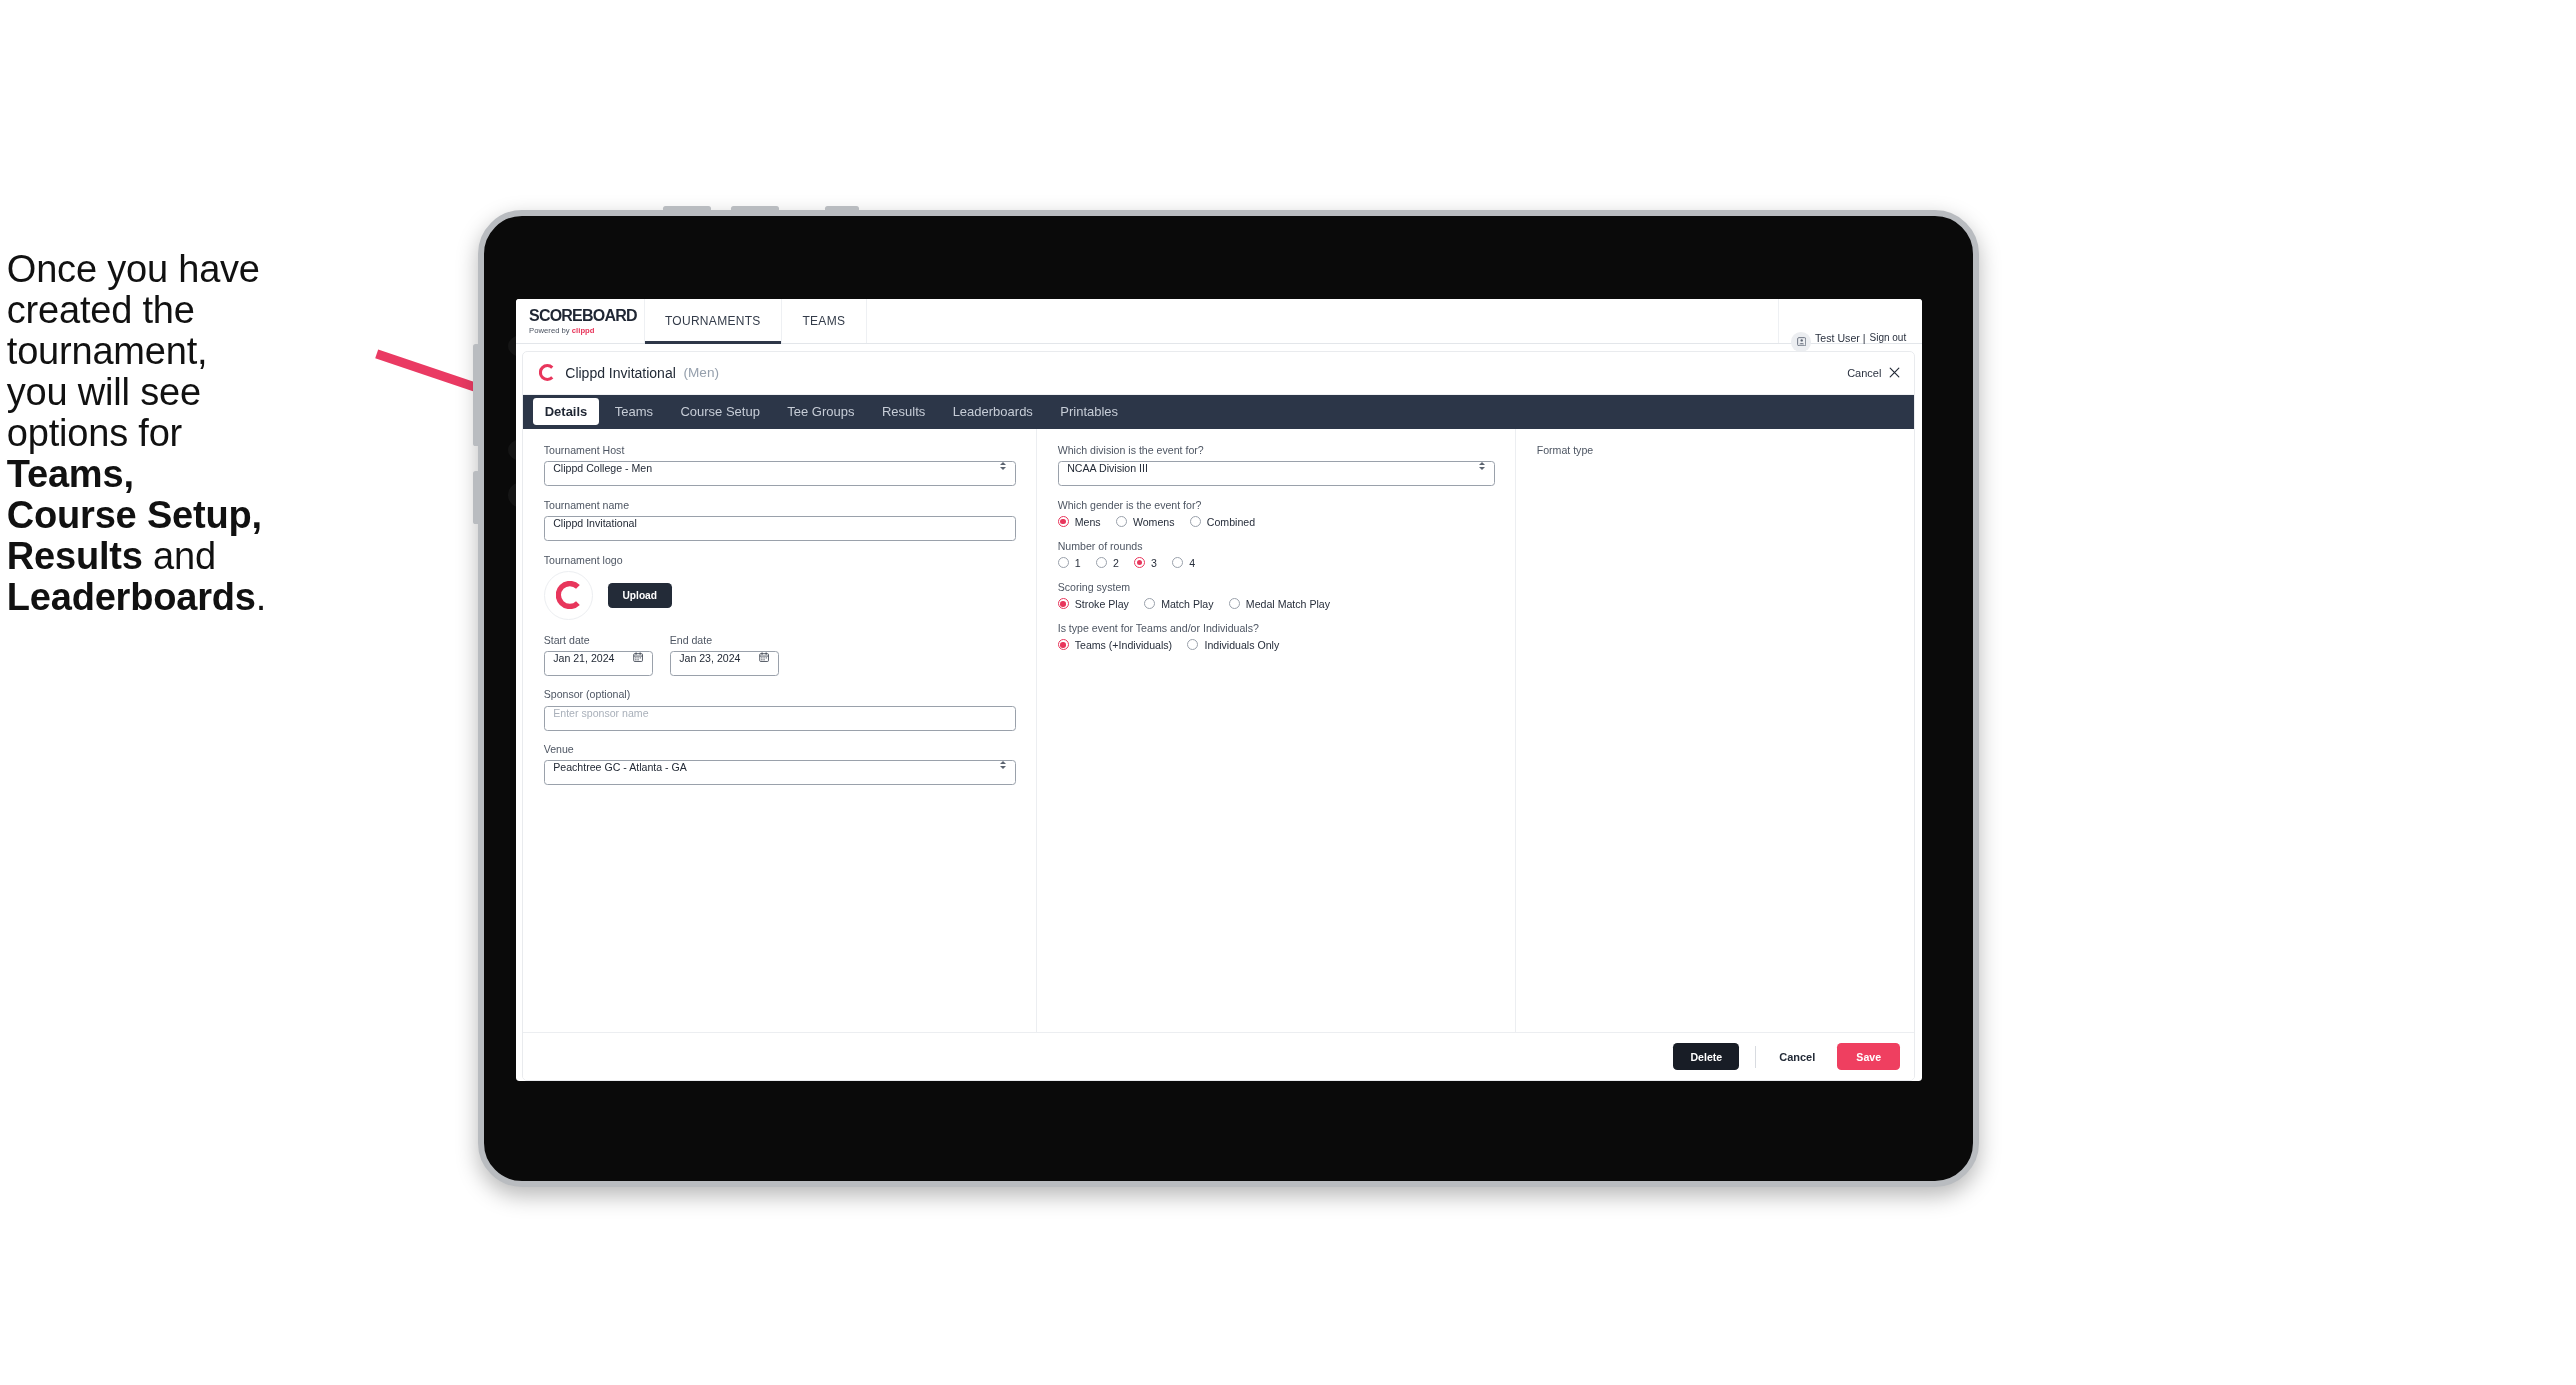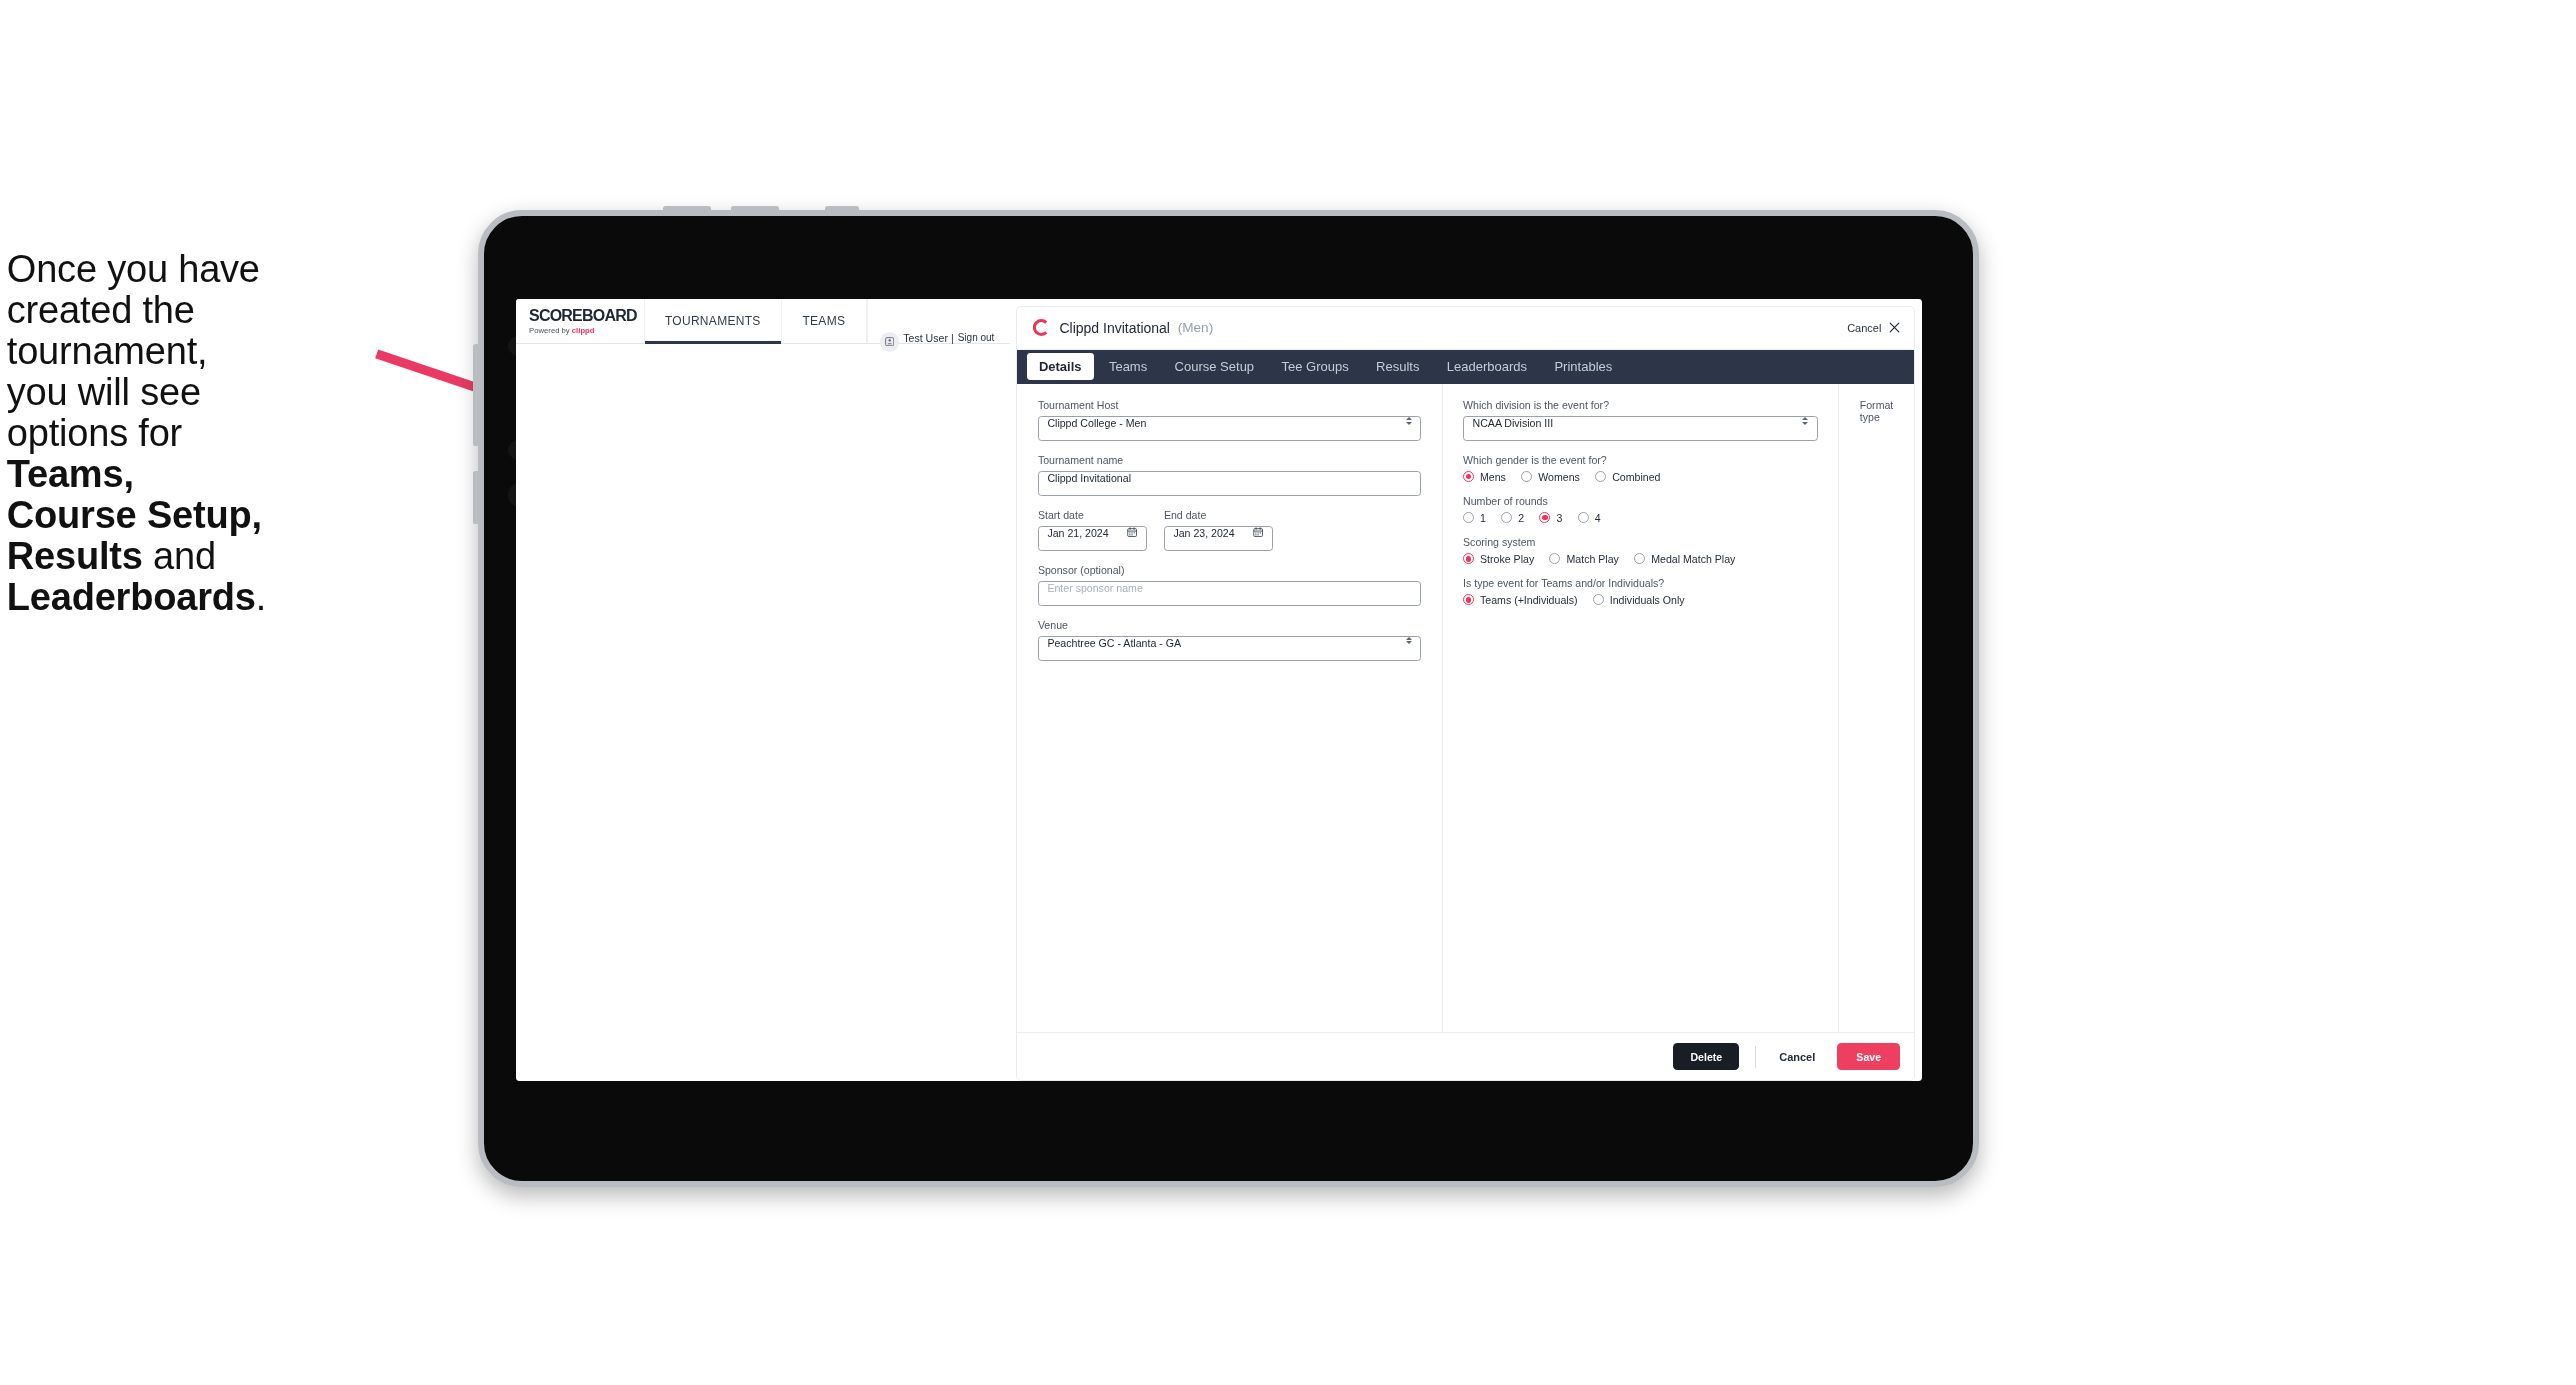--- a/index.html
+++ b/index.html
@@ -40,21 +40,21 @@
   #btn-left2  { left:-11px; top:255px; width:6.8px; height:53px; }
 
   
   .dock-dot { position:absolute; left:24px; border-radius:50%; background:#151515; }
 
   
   #screen {
     position:absolute; left:31.5px; top:83px;
     width: 1406px; height: 782px;
     background:#ffffff; border-radius:3.4px; overflow:hidden;
-    display:flex; flex-direction:row;
+    display:flex; flex-direction:column;
   }
 
   
   #topnav {
     height: 45px; background:#fff; display:flex; align-items:stretch;
     border-bottom: 0.9px solid #e3e6ea; flex:none;
   }
   #brand {
     width: 129px; display:flex; flex-direction:column; justify-content:center;
     padding-left: 13.6px; border-right:0.9px solid #eef0f3;
@@ -292,20 +292,34 @@
               </div>
             </div>
 
             <div class="fgroup">
               <div class="flabel">Tournament name</div>
               <div class="finput">
                 <span>Clippd Invitational</span>
               </div>
             </div>
 
+            <div>
+              <div class="flabel">Tournament logo</div>
+              <div id="logorow">
+                <div id="logocircle">
+                  <svg width="24" height="28" viewBox="0 0 17 20">
+                    <path d="M15.6 4.2A8.2 8.2 0 1 0 15.6 15.8" fill="none" stroke="#e8365c" stroke-width="3.8" stroke-linecap="butt"></path>
+                    <rect x="8.2" y="7.3" width="8.8" height="5.4" fill="#ffffff"></rect>
+                  </svg>
+                </div>
+                <div id="uploadbtn">
+                  <span>Upload</span>
+                </div>
+              </div>
+            </div>
 
             <div id="daterow">
               <div class="datecell">
                 <div class="flabel">Start date</div>
                 <div class="finput">
                   <span class="grow">Jan 21, 2024</span>
                   <svg width="10.2" height="10.2" viewBox="0 0 14 14">
                     <rect x="1" y="2.3" width="12" height="10.7" rx="1.3" fill="none" stroke="#2b3240" stroke-width="1.1"></rect>
                     <path d="M1 5.6 H13" stroke="#2b3240" stroke-width="1.1"></path>
                     <path d="M4.2 1 V3.4 M9.8 1 V3.4" stroke="#2b3240" stroke-width="1.1" stroke-linecap="round"></path>

